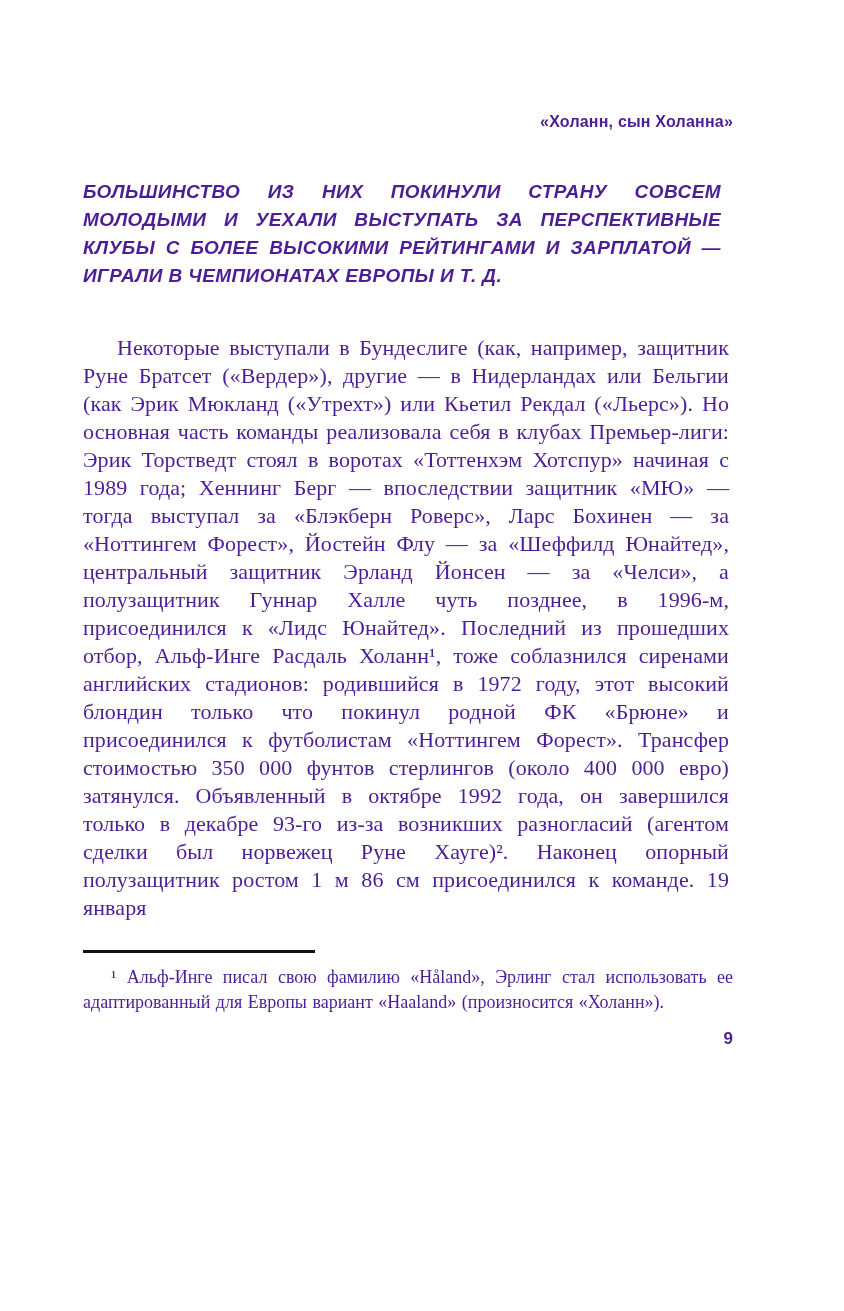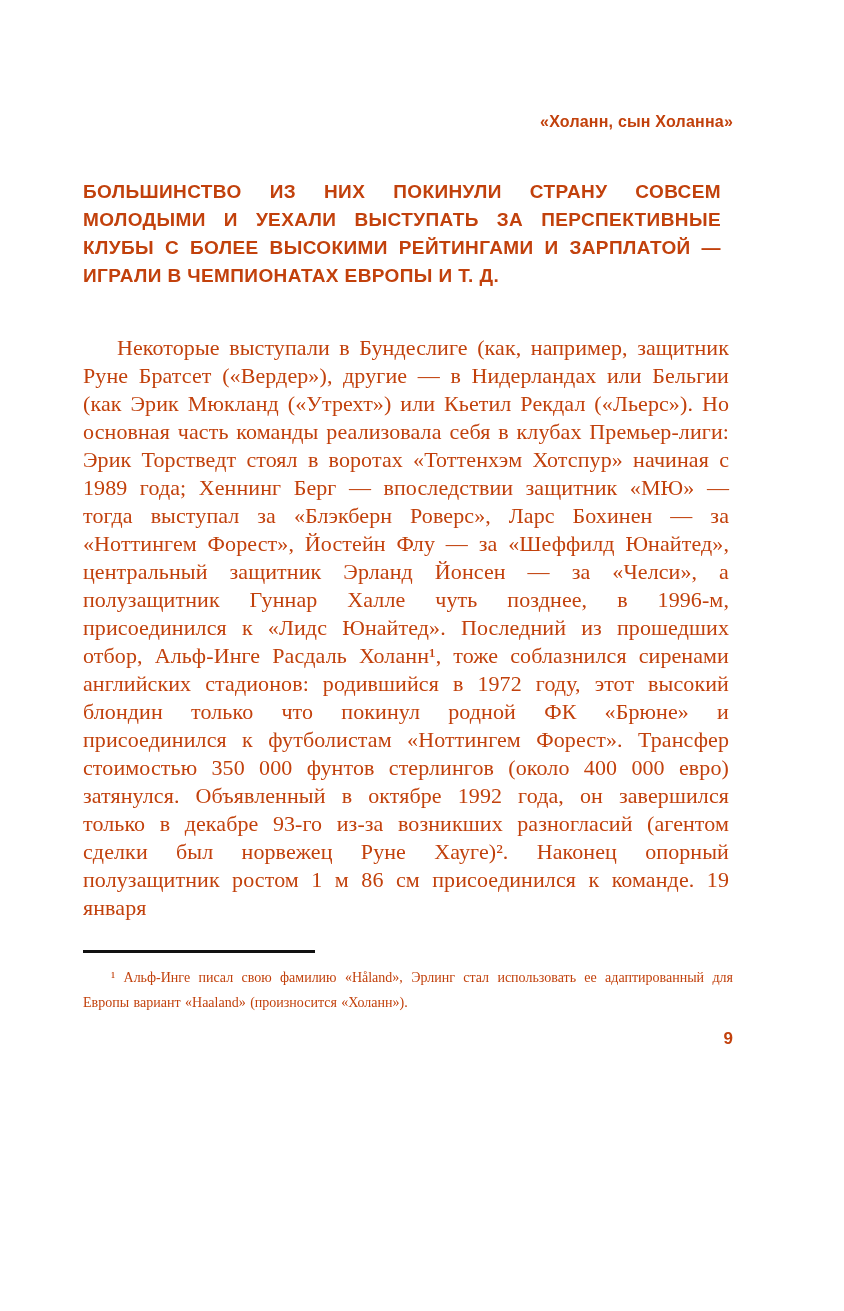--- a/index.html
+++ b/index.html
@@ -8,60 +8,61 @@
     background: #ffffff;
   }
   .page {
     position: relative;
     width: 844px;
     height: 1311px;
     margin: 0 auto;
     background: #ffffff;
     box-sizing: border-box;
     padding: 112px 111px 0 83px;
-    color: #c2410c;
+    color: #4c1d95;
     overflow: hidden;
     font-family: "Liberation Serif", "DejaVu Serif", serif;
   }
   .running-head {
     text-align: right;
     font-family: "Liberation Sans", "DejaVu Sans", sans-serif;
     font-weight: 700;
     font-size: 16px;
     line-height: 20px;
     letter-spacing: 0.2px;
   }
   .lead {
     margin: 46px 12px 0 0;
     font-family: "Liberation Sans", "DejaVu Sans", sans-serif;
     font-weight: 700;
     font-size: 19px;
     line-height: 28px;
     letter-spacing: 0.4px;
     text-align: justify;
+    font-style: italic;
   }
   .body-para {
     margin: 44px 4px 0 0;
     font-size: 22px;
     line-height: 28px;
     text-align: justify;
     text-align-last: justify;
     text-indent: 34px;
     word-spacing: 1.5px;
     letter-spacing: 0.1px;
   }
   .footnote-rule {
     margin: 28px 0 0 0;
     width: 232px;
     border: none;
     border-top: 3px solid #111111;
   }
   .footnote {
     margin: 12px 0 0 0;
-    font-size: 14px;
+    font-size: 18px;
     line-height: 25px;
     text-align: justify;
     text-indent: 28px;
     word-spacing: 1px;
   }
   .footnote.continues {
     text-align-last: justify;
   }
   .page-number {
     margin-top: 14px;

